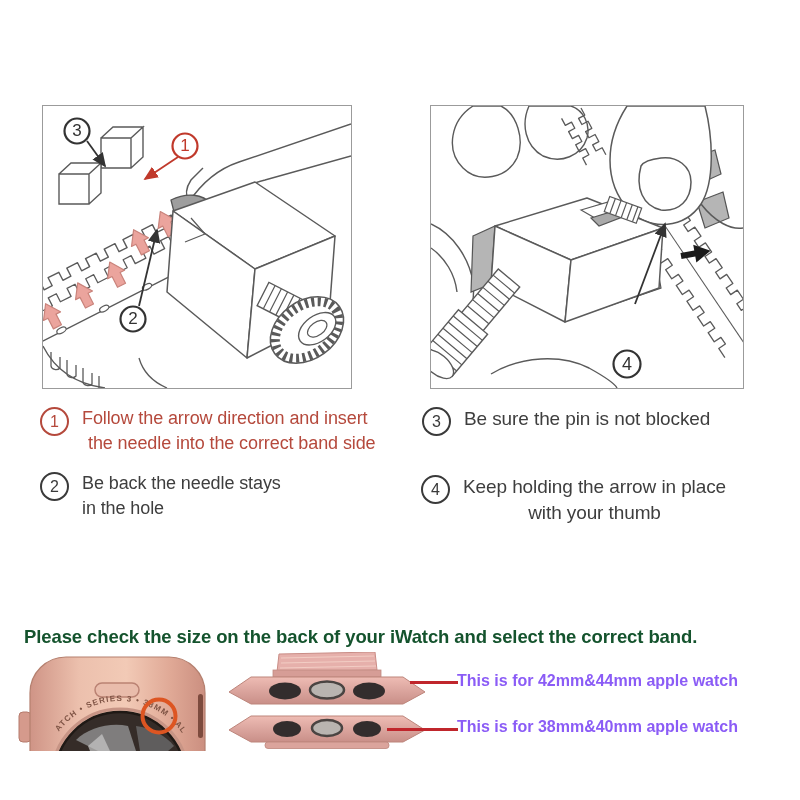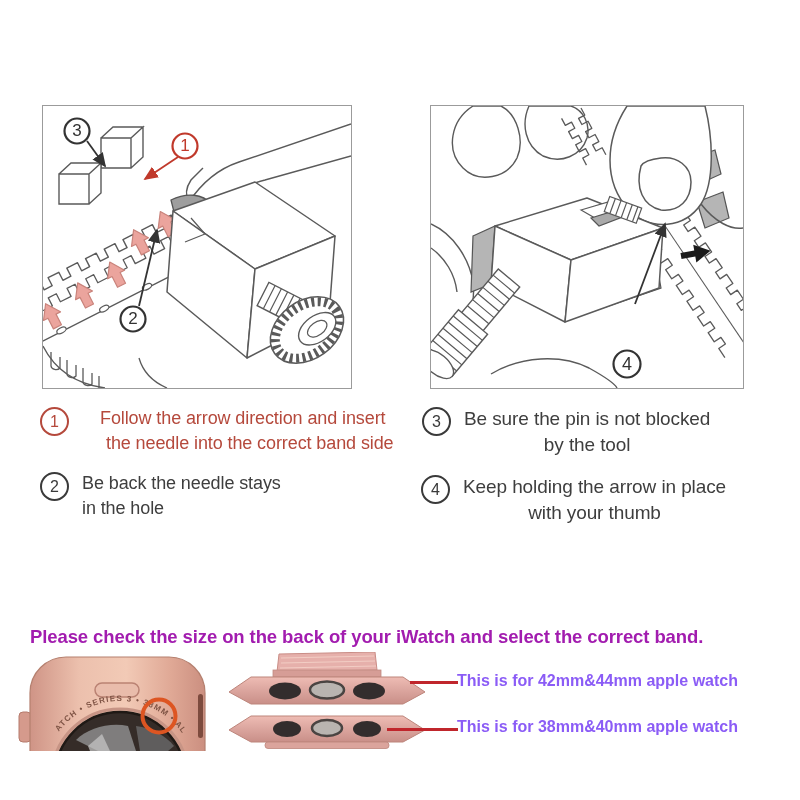--- a/index.html
+++ b/index.html
@@ -11,25 +11,25 @@
   .panel svg{display:block;}
 
   .item{position:absolute;display:flex;align-items:flex-start;}
   .num{flex:0 0 auto;width:25px;height:25px;border-radius:50%;border:2.2px solid #3a3a3a;
        color:#3a3a3a;display:flex;align-items:center;justify-content:center;
        font-size:16px;line-height:1;margin-right:13px;margin-top:1px;}
   .num.red{border-color:#b5493c;color:#b5493c;}
   .lines{white-space:nowrap;}
   .line{font-size:18px;line-height:25px;color:#3e3e3e;letter-spacing:-0.1px;}
   .col-right .line{font-size:19px;line-height:26px;text-align:center;}
-  .line.red{color:#b5493c;margin-left:18px;}
+  .line.red{color:#b5493c;}
   .line.indent{padding-left:6px;}
 
-  .heading{position:absolute;left:30px;top:626px;font-size:18.5px;font-weight:bold;
-           color:#a21caf;letter-spacing:-0.1px;white-space:nowrap;}
+  .heading{position:absolute;left:24px;top:626px;font-size:18.5px;font-weight:bold;
+           color:#14532d;letter-spacing:-0.1px;white-space:nowrap;}
   .label{position:absolute;font-size:16px;font-weight:bold;color:#8b5cf6;white-space:nowrap;}
   .label1{left:457px;top:672px;}
   .label2{left:457px;top:718px;}
   .leader{position:absolute;height:3px;background:#c0262c;}
   .leader1{left:410px;top:681px;width:48px;}
   .leader2{left:387px;top:728px;width:71px;}
   .watch-photo{position:absolute;left:18px;top:654px;}
   .adapters{position:absolute;left:227px;top:652px;}
 </style>
 </head>
@@ -222,21 +222,20 @@
     <div class="lines">
       <div class="line">Be back the needle stays</div>
       <div class="line">in the hole</div>
     </div>
   </div>
 
   <div class="item col-right" style="left:422px;top:406px;">
     <span class="num">3</span>
     <div class="lines">
       <div class="line">Be sure the pin is not blocked</div>
-      <div class="line">by the tool</div>
     </div>
   </div>
 
   <div class="item col-right" style="left:421px;top:474px;">
     <span class="num">4</span>
     <div class="lines">
       <div class="line">Keep holding the arrow in place</div>
       <div class="line">with your thumb</div>
     </div>
   </div>

